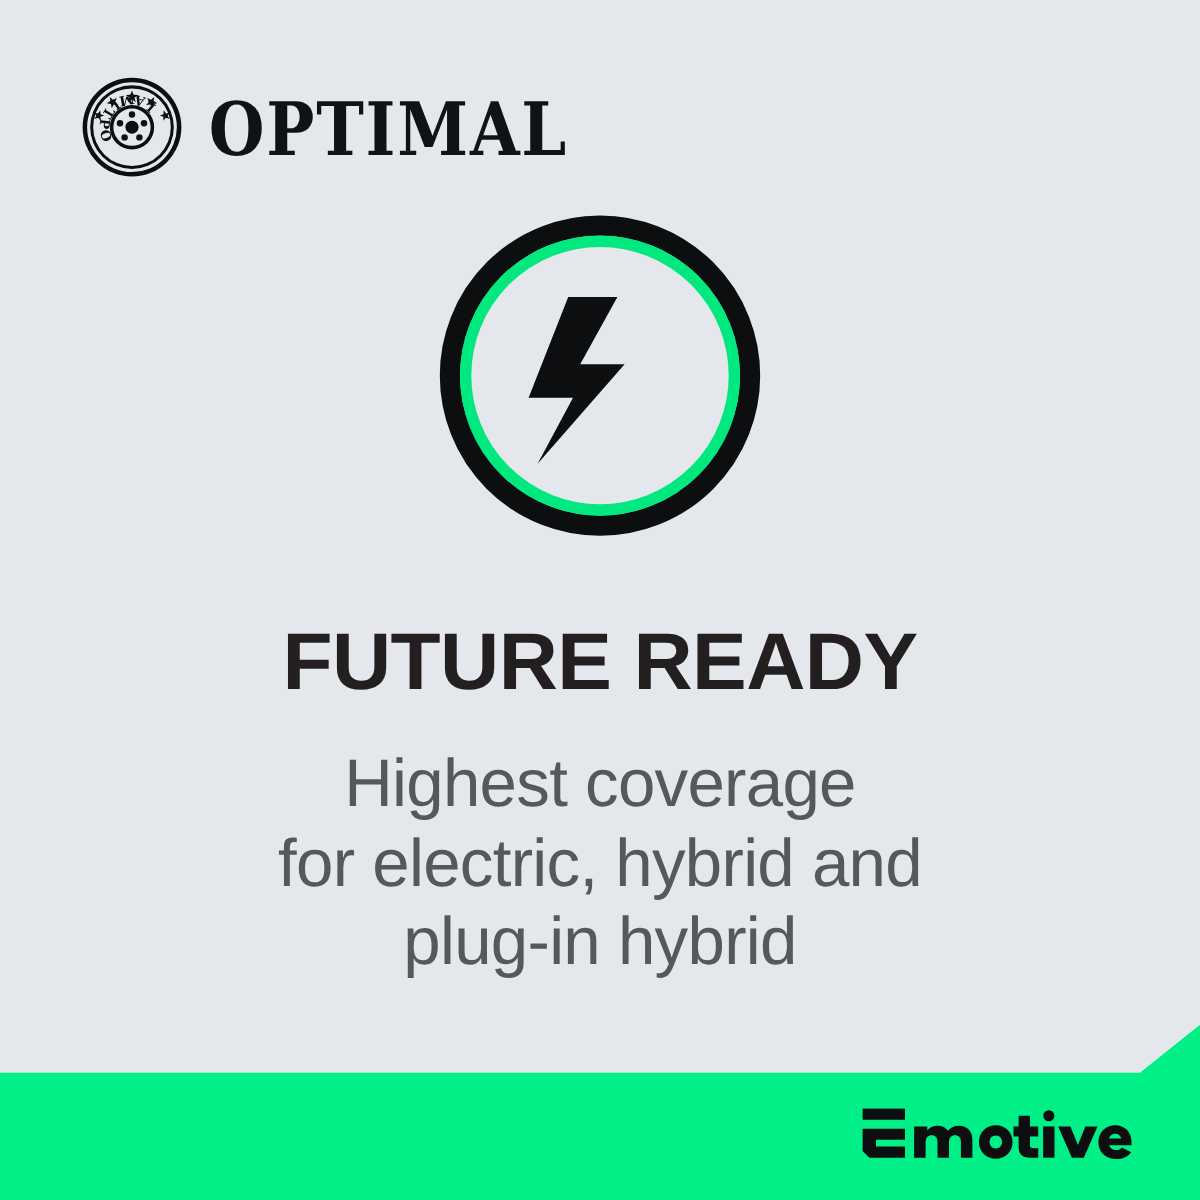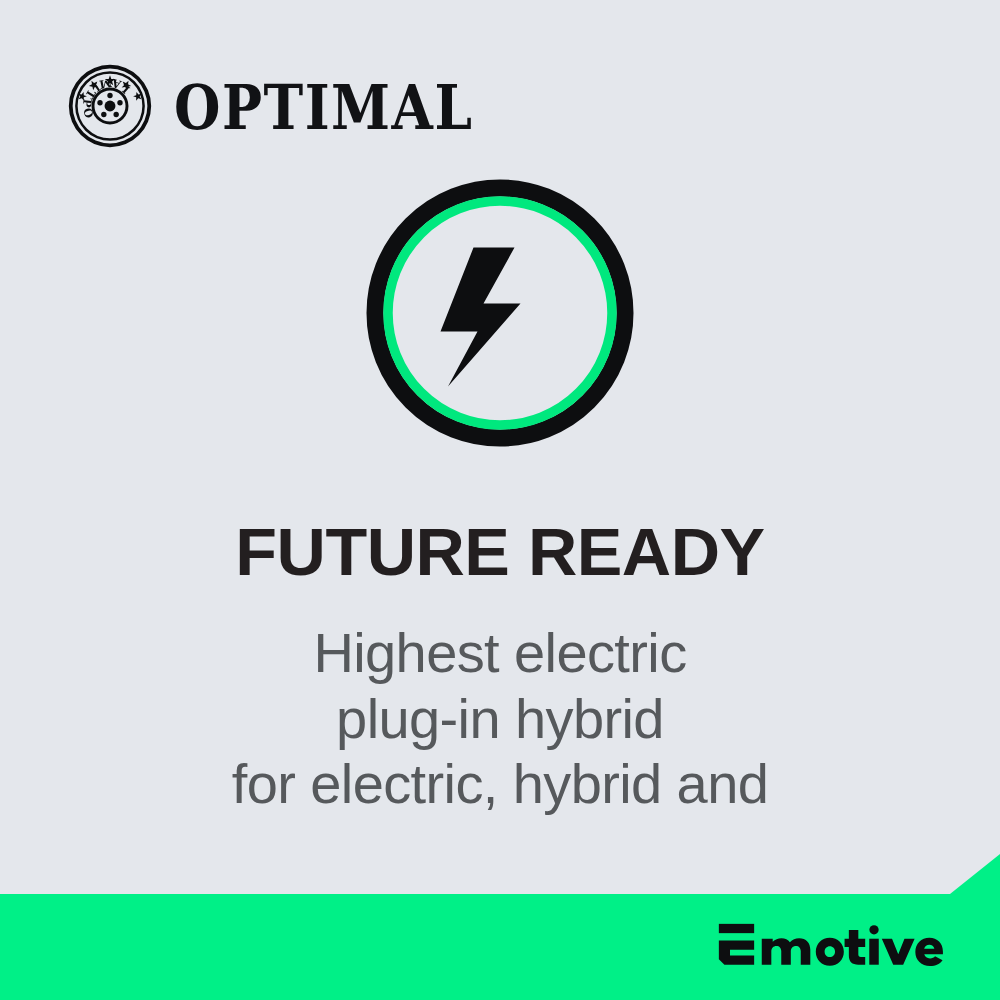--- a/index.html
+++ b/index.html
@@ -191,23 +191,23 @@
       <circle cx="134" cy="134" r="112" fill="none" stroke="#00e87e" stroke-width="9.5"></circle>
 
       <path d="M148.5 68.5 L107.5 68.5 L74.5 152.5 L111.5 152.5 L82 207.5 L154.5 124.5 L117.5 124.5 Z" fill="#0d0e10"></path>
     </svg>
   </div>
 
   <div class="copy-block">
     <h1 class="headline">FUTURE READY</h1>
 
     <p class="subcopy">
-      <span class="copy-line">Highest electric</span>
+      <span class="copy-line">Highest coverage</span>
+      <span class="copy-line">for electric, hybrid and</span>
       <span class="copy-line">plug-in hybrid</span>
-      <span class="copy-line">for electric, hybrid and</span>
     </p>
   </div>
 
   <div class="footer-band">
     <svg viewBox="0 0 1000 146" preserveAspectRatio="none" xmlns="http://www.w3.org/2000/svg" aria-hidden="true">
 
       <path d="M0 40 L950 40 L1000 0 L1000 146 L0 146 Z" fill="#00f087"></path>
     </svg>
   </div>
 

